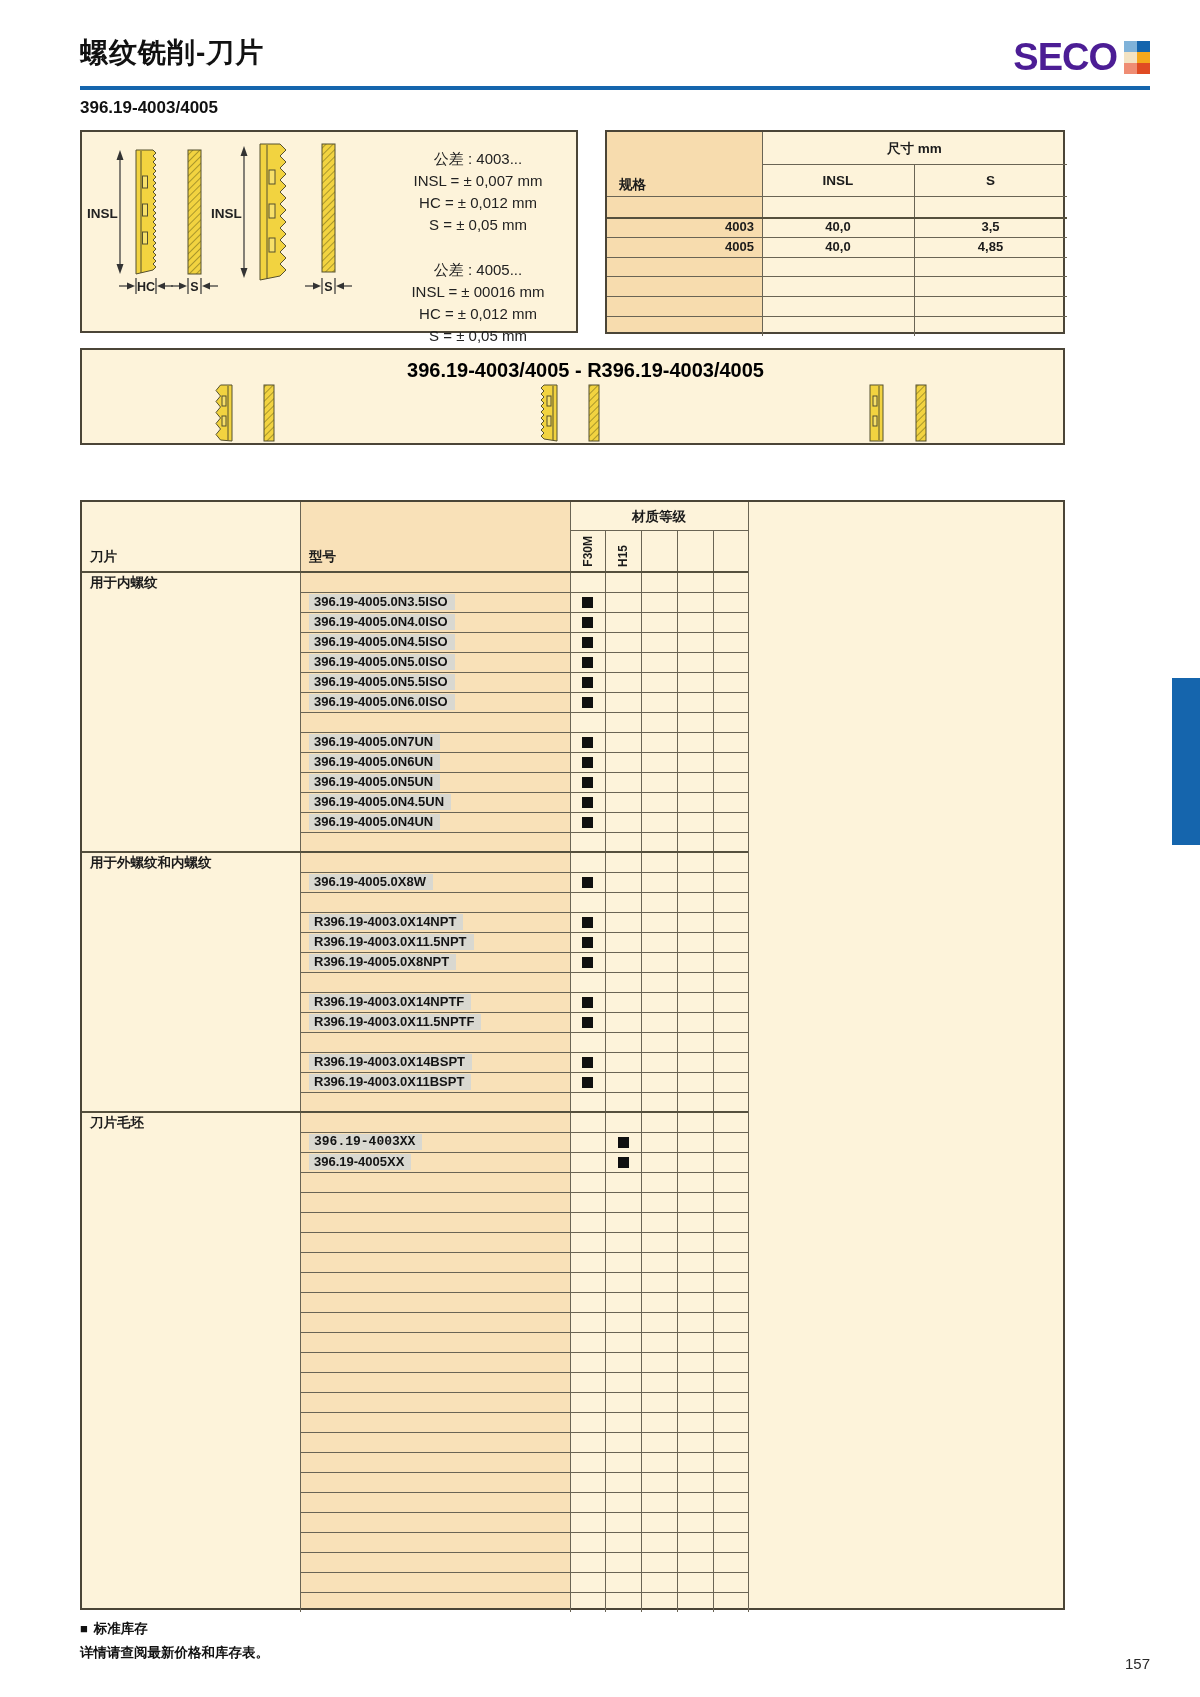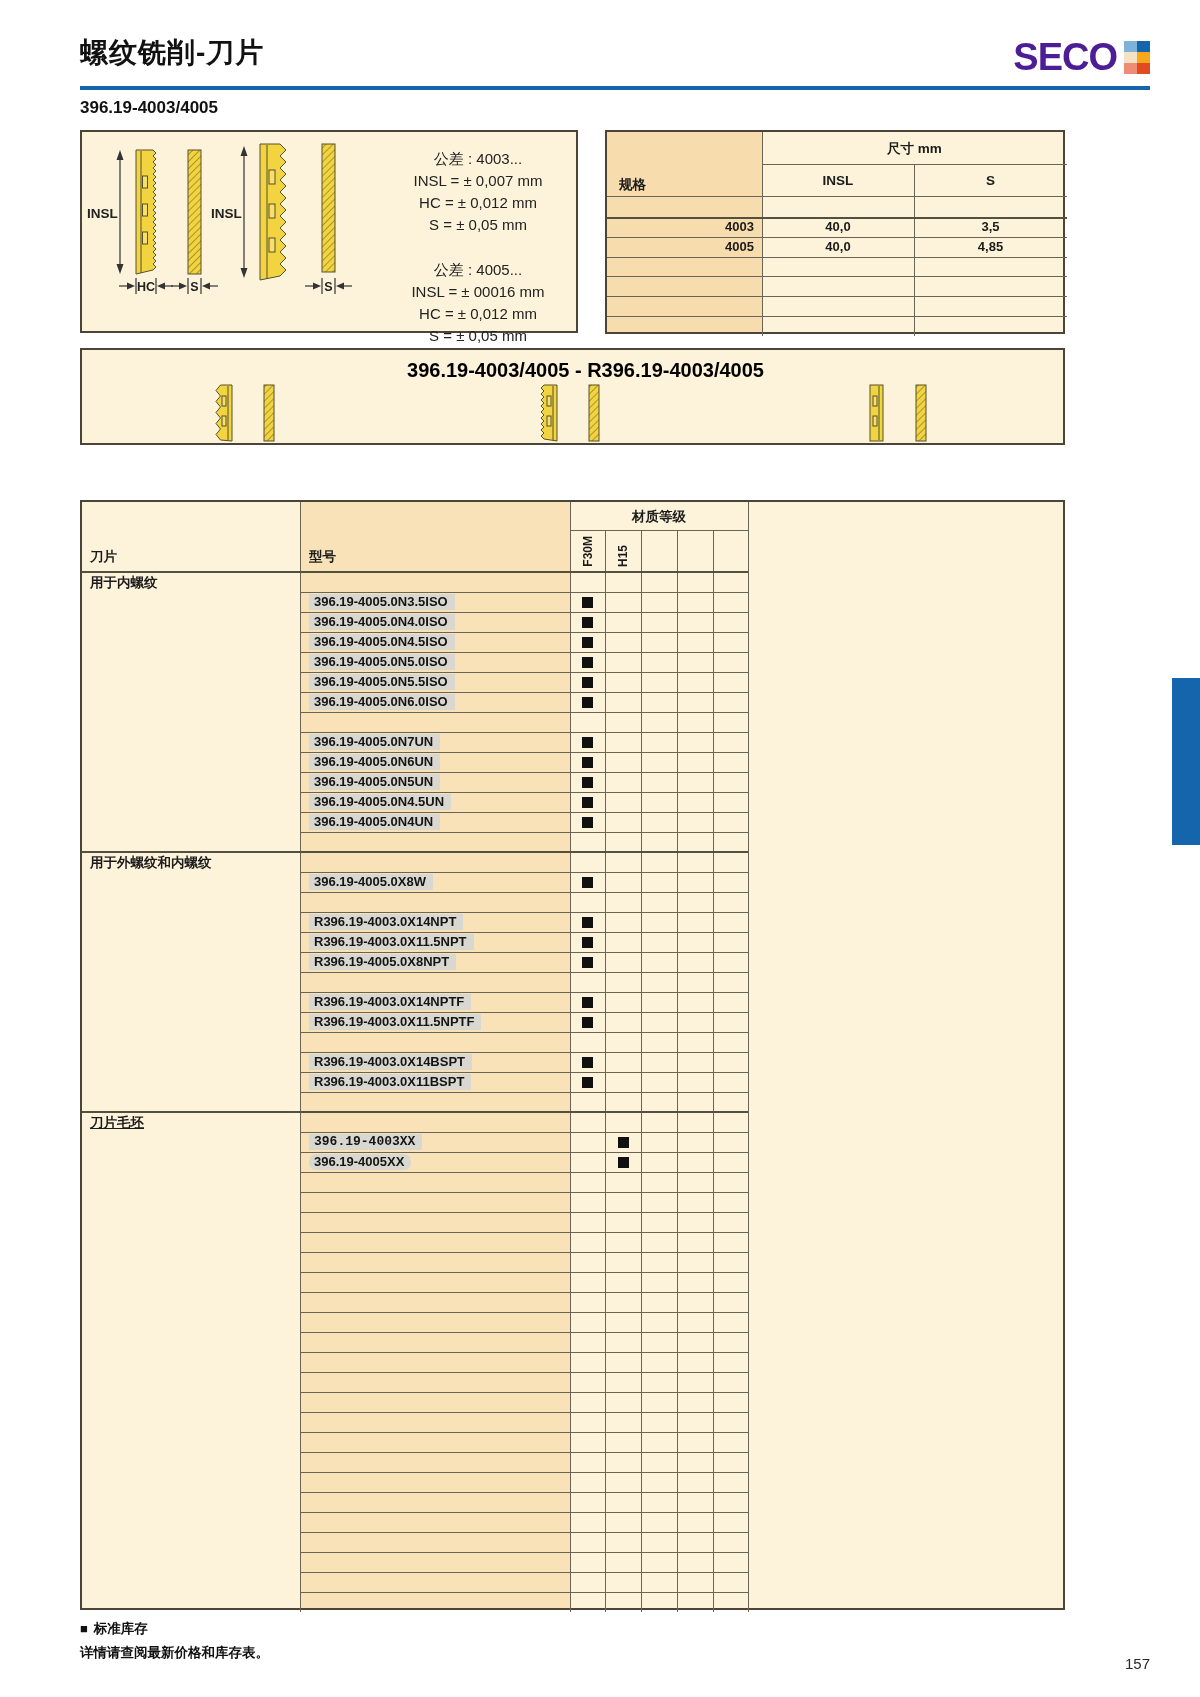--- a/index.html
+++ b/index.html
@@ -320,26 +320,26 @@
         <div class="mark" style="left: 500px; top: 514.5px;"></div>
         <div class="line" style="left: 218px; top: 530px; width: 448px; height: 1px; background: rgb(106, 100, 84);"></div>
         <div class="line" style="left: 218px; top: 550px; width: 448px; height: 1px; background: rgb(106, 100, 84);"></div>
         <div class="model-bar" style="left: 227px; top: 552px;">R396.19-4003.0X14BSPT</div>
         <div class="mark" style="left: 500px; top: 554.5px;"></div>
         <div class="line" style="left: 218px; top: 570px; width: 448px; height: 1px; background: rgb(106, 100, 84);"></div>
         <div class="model-bar" style="left: 227px; top: 572px;">R396.19-4003.0X11BSPT</div>
         <div class="mark" style="left: 500px; top: 574.5px;"></div>
         <div class="line" style="left: 218px; top: 590px; width: 448px; height: 1px; background: rgb(106, 100, 84);"></div>
         <div class="line" style="left: 0px; top: 609px; width: 666px; height: 2px; background: rgb(85, 80, 61);"></div>
-        <div class="mt-group-label" style="left: 8px; top: 612px; text-decoration: underline;">刀片毛坯</div>
+        <div class="mt-group-label" style="left: 8px; top: 612px;">刀片毛坯</div>
         <div class="line" style="left: 218px; top: 630px; width: 448px; height: 1px; background: rgb(106, 100, 84);"></div>
         <div class="model-bar" style="left: 227px; top: 632px; font-family: Liberation Mono, monospace;">396.19-4003XX</div>
         <div class="mark" style="left: 535.5px; top: 634.5px;"></div>
         <div class="line" style="left: 218px; top: 650px; width: 448px; height: 1px; background: rgb(106, 100, 84);"></div>
-        <div class="model-bar" style="left: 227px; top: 652px; border-radius: 7px;">396.19-4005XX</div>
+        <div class="model-bar" style="left: 227px; top: 652px;">396.19-4005XX</div>
         <div class="mark" style="left: 535.5px; top: 654.5px;"></div>
         <div class="line" style="left: 218px; top: 670px; width: 448px; height: 1px; background: rgb(106, 100, 84);"></div>
         <div class="line" style="left: 218px; top: 690px; width: 448px; height: 1px; background: rgb(106, 100, 84);"></div>
         <div class="line" style="left: 218px; top: 710px; width: 448px; height: 1px; background: rgb(106, 100, 84);"></div>
         <div class="line" style="left: 218px; top: 730px; width: 448px; height: 1px; background: rgb(106, 100, 84);"></div>
         <div class="line" style="left: 218px; top: 750px; width: 448px; height: 1px; background: rgb(106, 100, 84);"></div>
         <div class="line" style="left: 218px; top: 770px; width: 448px; height: 1px; background: rgb(106, 100, 84);"></div>
         <div class="line" style="left: 218px; top: 790px; width: 448px; height: 1px; background: rgb(106, 100, 84);"></div>
         <div class="line" style="left: 218px; top: 810px; width: 448px; height: 1px; background: rgb(106, 100, 84);"></div>
         <div class="line" style="left: 218px; top: 830px; width: 448px; height: 1px; background: rgb(106, 100, 84);"></div>

